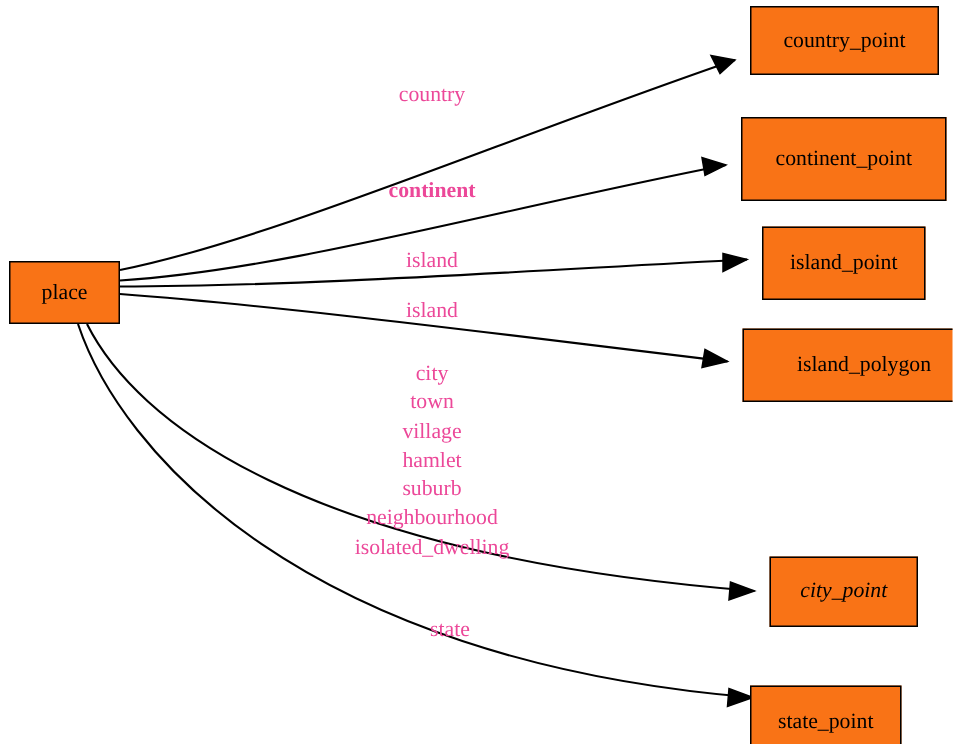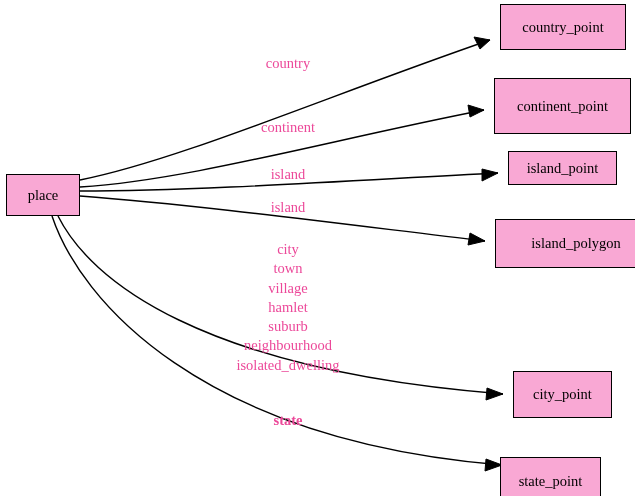--- a/index.html
+++ b/index.html
@@ -23,21 +23,21 @@
     position: absolute;
     left: 0;
     top: 0;
     width: 635px;
     height: 496px;
   }
   .node {
     position: absolute;
     box-sizing: border-box;
     border: 1px solid #000000;
-    background: #f9a8d4;
+    background: #f97316;
     display: flex;
     align-items: center;
     justify-content: center;
     color: #000000;
     font-size: 14.5px;
     line-height: 1;
     white-space: nowrap;
   }
   .edge-label {
     position: absolute;
@@ -89,39 +89,39 @@
 
   <div class="node" id="node-place" style="left: 6px; top: 174px; width: 74px; height: 42px;">
     <span>place</span>
   </div>
   <div class="node" id="node-country_point" style="left: 500px; top: 4px; width: 126px; height: 46px;">
     <span>country_point</span>
   </div>
   <div class="node" id="node-continent_point" style="left: 494px; top: 78px; width: 137px; height: 56px;">
     <span>continent_point</span>
   </div>
-  <div class="node" id="node-island_point" style="left: 508px; top: 151px; width: 109px; height: 34px;">
+  <div class="node" id="node-island_point" style="left: 508px; top: 151px; width: 109px; height: 49px;">
     <span>island_point</span>
   </div>
   <div class="node" id="node-island_polygon" style="left: 495px; top: 219px; width: 162px; height: 49px;">
     <span>island_polygon</span>
   </div>
-  <div class="node" id="node-city_point" style="left: 513px; top: 371px; width: 99px; height: 47px;">
+  <div class="node" id="node-city_point" style="left: 513px; top: 371px; width: 99px; height: 47px; font-style: italic;">
     <span>city_point</span>
   </div>
   <div class="node" id="node-state_point" style="left: 500px; top: 441px; width: 101px; height: 49px; margin-top: 16px;">
     <span>state_point</span>
   </div>
 
   <div class="edge-label" id="label-country" style="left: 288px; top: 54px;">country</div>
-  <div class="edge-label" id="label-continent" style="left: 288px; top: 118px;">continent</div>
+  <div class="edge-label" id="label-continent" style="left: 288px; top: 118px; font-weight: bold;">continent</div>
   <div class="edge-label" id="label-island-point" style="left: 288px; top: 165px;">island</div>
   <div class="edge-label" id="label-island-polygon" style="left: 288px; top: 198px;">island</div>
   <div class="edge-label" id="label-city" style="left: 288px; top: 240px;">city
 town
 village
 hamlet
 suburb
 neighbourhood
 isolated_dwelling</div>
-  <div class="edge-label" id="label-state" style="left: 288px; top: 411px; font-weight: bold;">state</div>
+  <div class="edge-label" id="label-state" style="left: 300px; top: 411px;">state</div>
 
 </div>
 
 </body></html>

